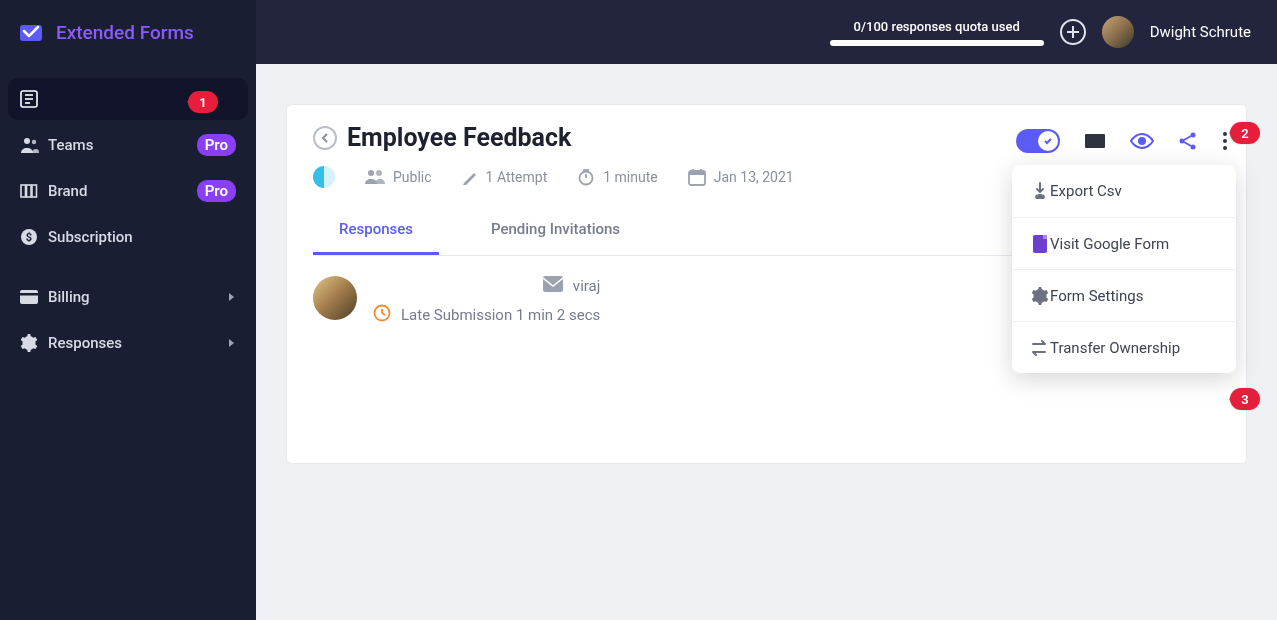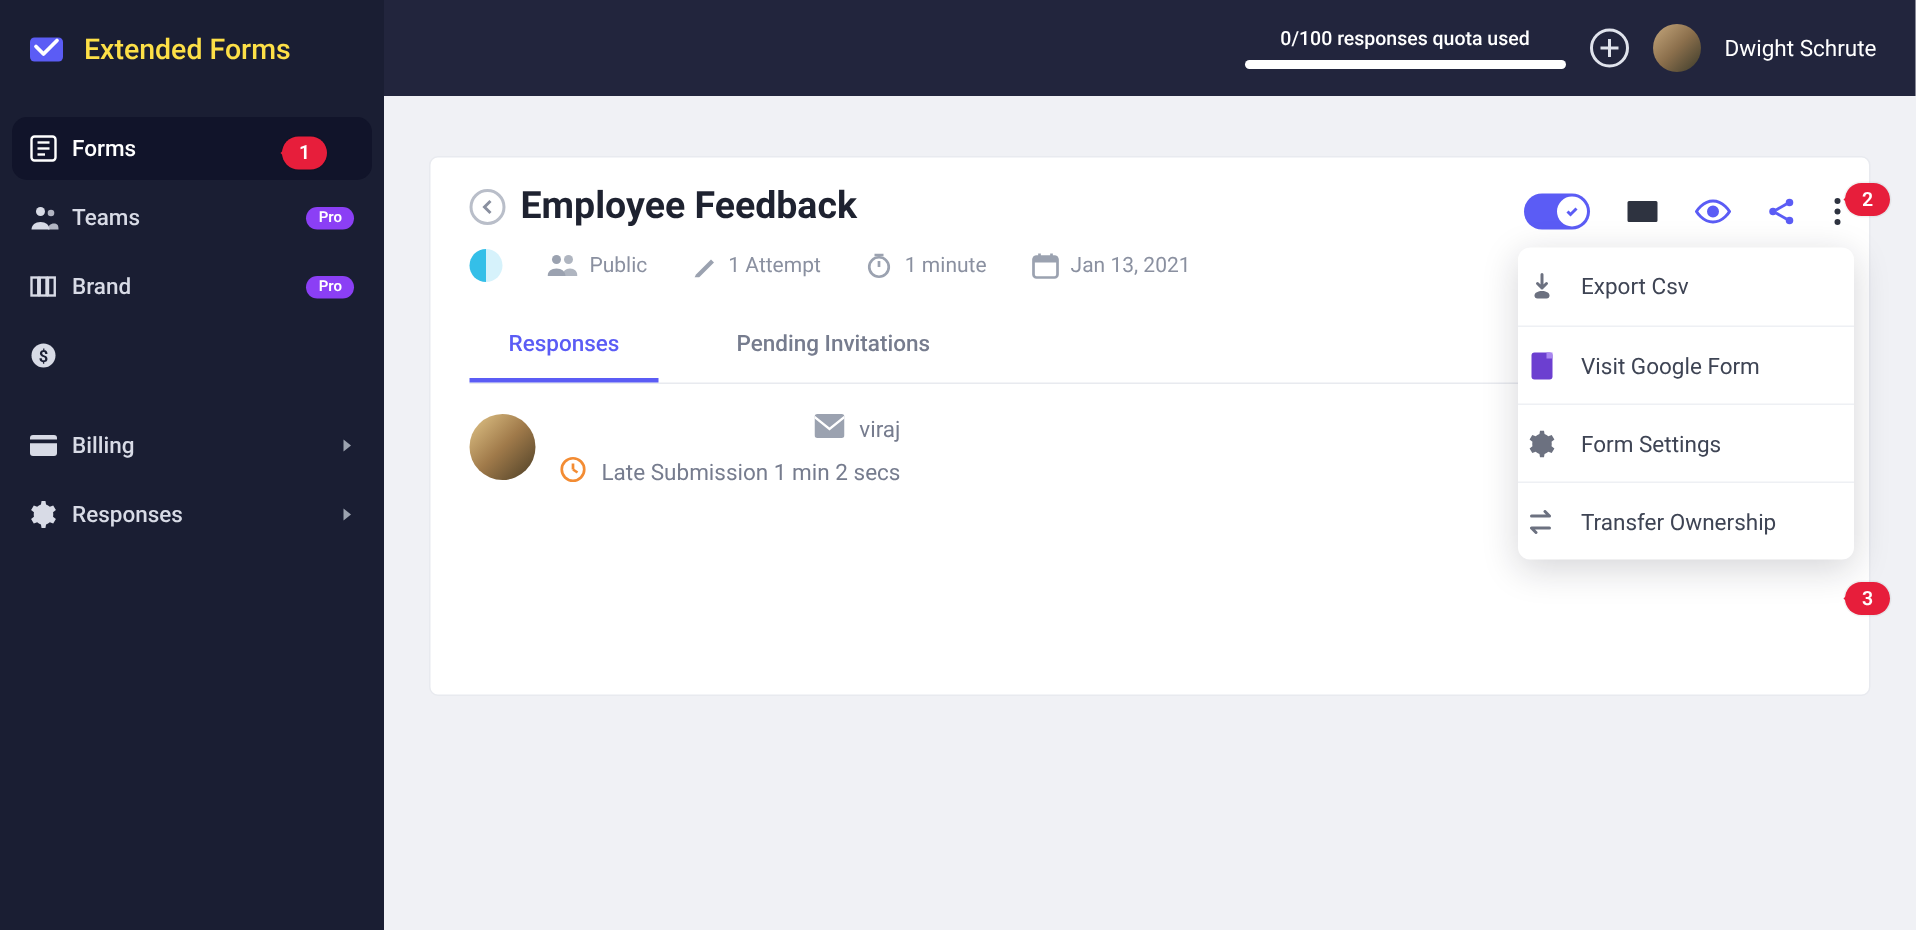--- a/index.html
+++ b/index.html
@@ -28,21 +28,21 @@
     padding: 0 18px;
     gap: 12px;
   }
   .logo-mark {
     width: 26px; height: 26px;
     display: flex; align-items: center; justify-content: center;
   }
   .app-title {
     font-size: 19px;
     font-weight: 500;
-    color: #fde047;
+    color: #8b5cf6;
   }
   .nav {
     padding: 14px 8px 0 8px;
     display: flex;
     flex-direction: column;
     gap: 4px;
   }
   .nav-item {
     display: flex;
     align-items: center;
@@ -64,21 +64,21 @@
     display: flex;
     align-items: center;
     justify-content: flex-start;
     color: #D8DBE6;
   }
   .nav-item.active .nav-icon { color: #fff; }
   .nav-label { flex: 1; }
   .pro-badge {
     background: #8B3FF5;
     color: #fff;
-    font-size: 10px;
+    font-size: 15px;
     font-weight: 600;
     padding: 2px 8px;
     border-radius: 10px;
   }
   .chevron {
     color: #9CA3AF;
   }
   .nav-gap { height: 10px; }
 
   
@@ -269,23 +269,22 @@
     width: 224px;
     background: #fff;
     border-radius: 8px;
     box-shadow: 0 6px 24px rgba(20,22,40,0.18);
     overflow: hidden;
     z-index: 20;
   }
   .dd-item {
     display:flex;
     align-items:center;
-    gap: 16px;
     height: 52px;
-    padding: 0 6px;
+    padding: 0 18px;
     font-size: 15px;
     color:#3E4454;
     cursor:pointer;
     border-top: 1px solid #EEF0F4;
   }
   .dd-item:first-child { border-top: none; }
   .dd-icon {
     width: 20px;
     display:flex;align-items:center;justify-content:center;
     color:#6C7180;
@@ -336,21 +335,20 @@
   <div class="nav">
     <div class="nav-item active">
       <span class="nav-icon">
         <svg width="18" height="18" viewBox="0 0 18 18" fill="none" stroke="currentColor" stroke-width="1.6">
           <rect x="1" y="1" width="16" height="16" rx="2"></rect>
             <line x1="5" y1="5" x2="13" y2="5"></line>
             <line x1="5" y1="9" x2="13" y2="9"></line>
             <line x1="5" y1="13" x2="10" y2="13"></line>
         </svg>
       </span>
-      <span class="nav-label">Forms</span>
     </div>
 
     <div class="nav-item">
       <span class="nav-icon">
         <svg width="20" height="18" viewBox="0 0 20 18" fill="currentColor">
           <circle cx="7" cy="5" r="3"></circle>
             <circle cx="14" cy="6" r="2.2" opacity="0.8"></circle>
           <path d="M1 17c0-3 2.5-5 6-5s6 2 6 5"></path>
             <path d="M12 17c0-2.5 1.5-4 4-4s3 1.5 3 4" opacity="0.8"></path>
         </svg>
@@ -371,20 +369,21 @@
       <span class="pro-badge">Pro</span>
     </div>
 
     <div class="nav-item">
       <span class="nav-icon">
         <svg width="18" height="18" viewBox="0 0 18 18" fill="currentColor">
           <circle cx="9" cy="9" r="8"></circle>
             <text x="9" y="13" text-anchor="middle" font-size="11" fill="#1A1E33" font-weight="700">$</text>
         </svg>
       </span>
+      <span class="nav-label">Subscription</span>
     </div>
 
     <div class="nav-gap"></div>
 
     <div class="nav-item">
       <span class="nav-icon">
         <svg width="18" height="14" viewBox="0 0 18 14" fill="currentColor">
           <rect x="0" y="0" width="18" height="14" rx="2"></rect>
             <rect x="0" y="3" width="18" height="2.5" fill="#1A1E33"></rect>
         </svg>

